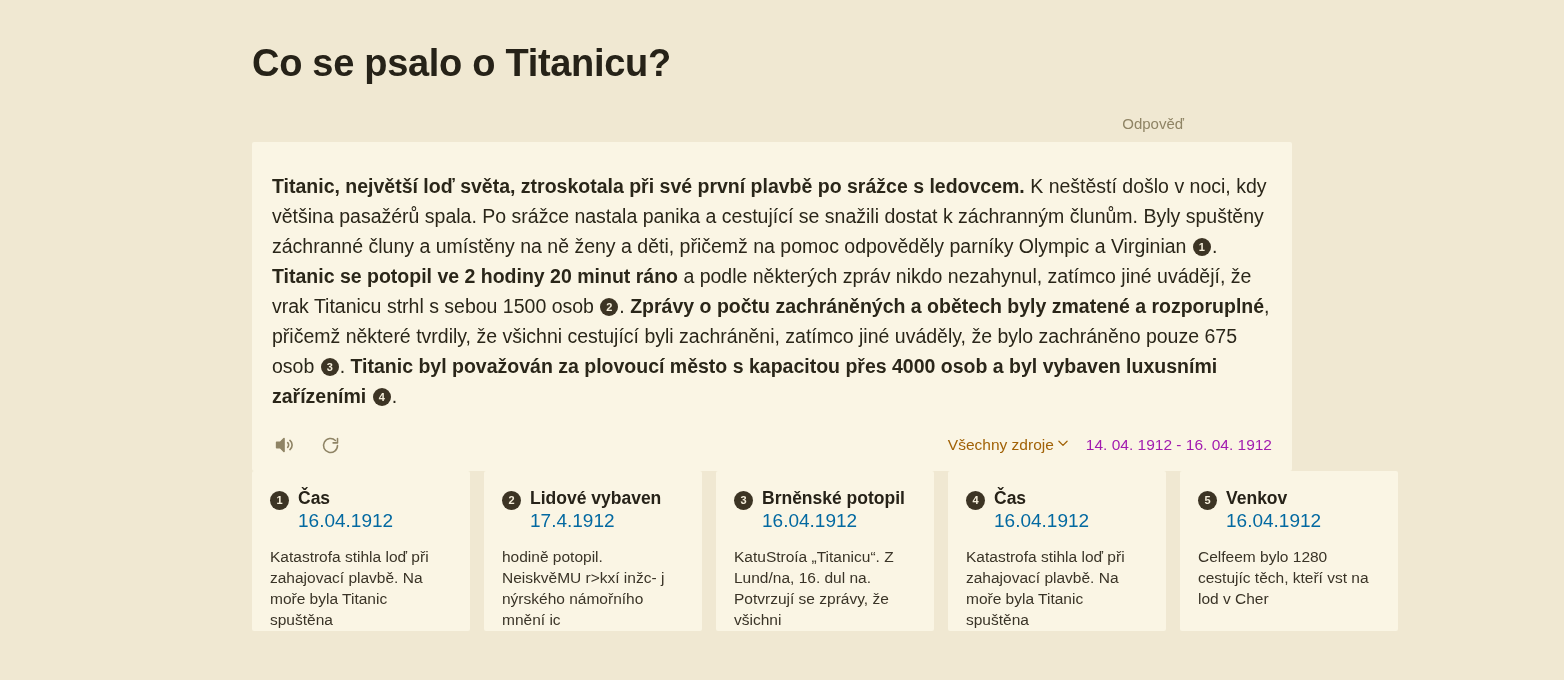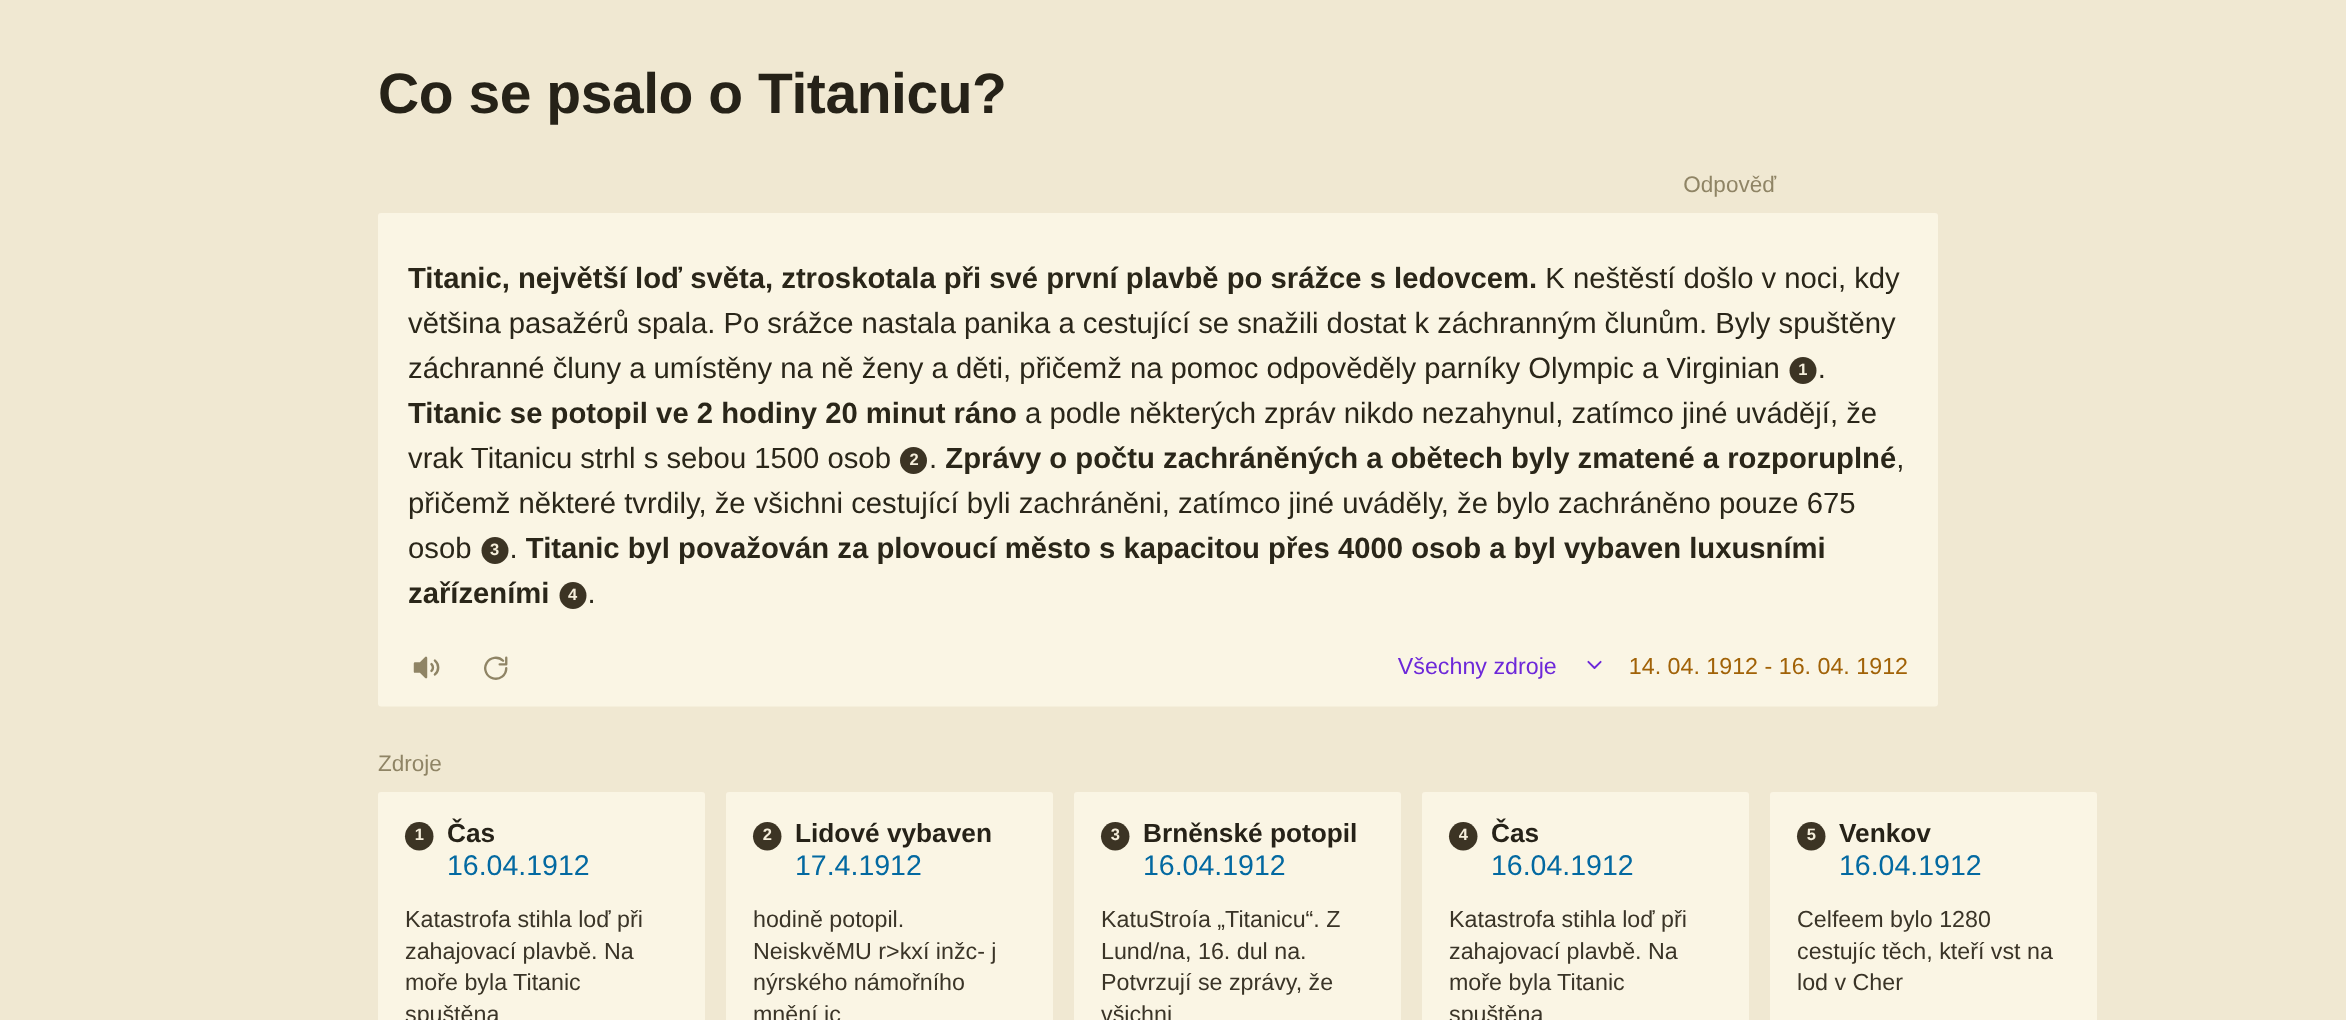--- a/index.html
+++ b/index.html
@@ -90,26 +90,26 @@
     margin-left: auto;
     display: flex;
     align-items: center;
     gap: 16px;
     color: #a2977a;
     font-size: 15.5px;
   }
   .sources-select {
     display: flex;
     align-items: center;
-    gap: 18px;
-    color: #6d28d9;
+    gap: 2px;
+    color: #a16207;
     cursor: pointer;
   }
   .date-range {
-    color: #a16207;
+    color: #a21caf;
   }
   .sources-label {
     font-size: 15px;
     color: #8f8465;
     margin-top: 30px;
     margin-bottom: 10px;
   }
   .sources-row {
     display: flex;
     gap: 14px;
@@ -198,21 +198,20 @@
             <svg width="14" height="14" viewBox="0 0 24 24" fill="none" stroke="currentColor" stroke-width="2.2" stroke-linecap="round" stroke-linejoin="round">
               <polyline points="5,9 12,16 19,9"></polyline>
             </svg>
           </span>
         </span>
         <span class="date-range">14. 04. 1912 - 16. 04. 1912</span>
       </div>
     </div>
   </div>
 
-  <div class="sources-label">Zdroje</div>
 
   <div class="sources-row" id="sources-row">
       <div class="source-card">
         <div class="source-head">
           <span class="source-badge">1</span>
           <div>
             <div class="source-name">Čas</div>
             <div class="source-date">16.04.1912</div>
           </div>
         </div>

